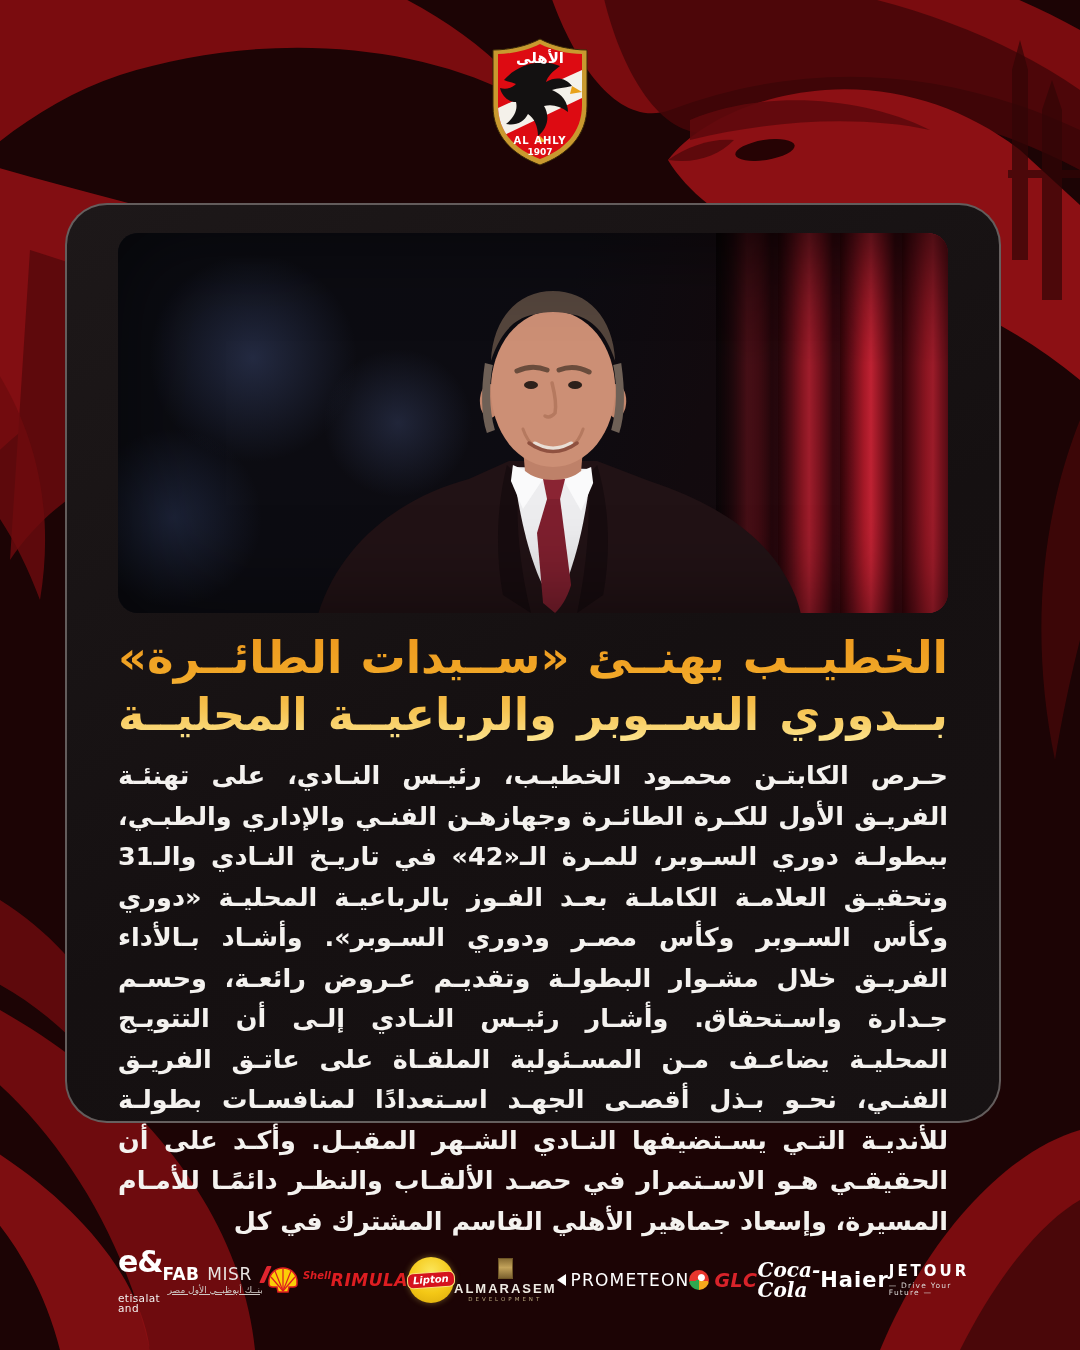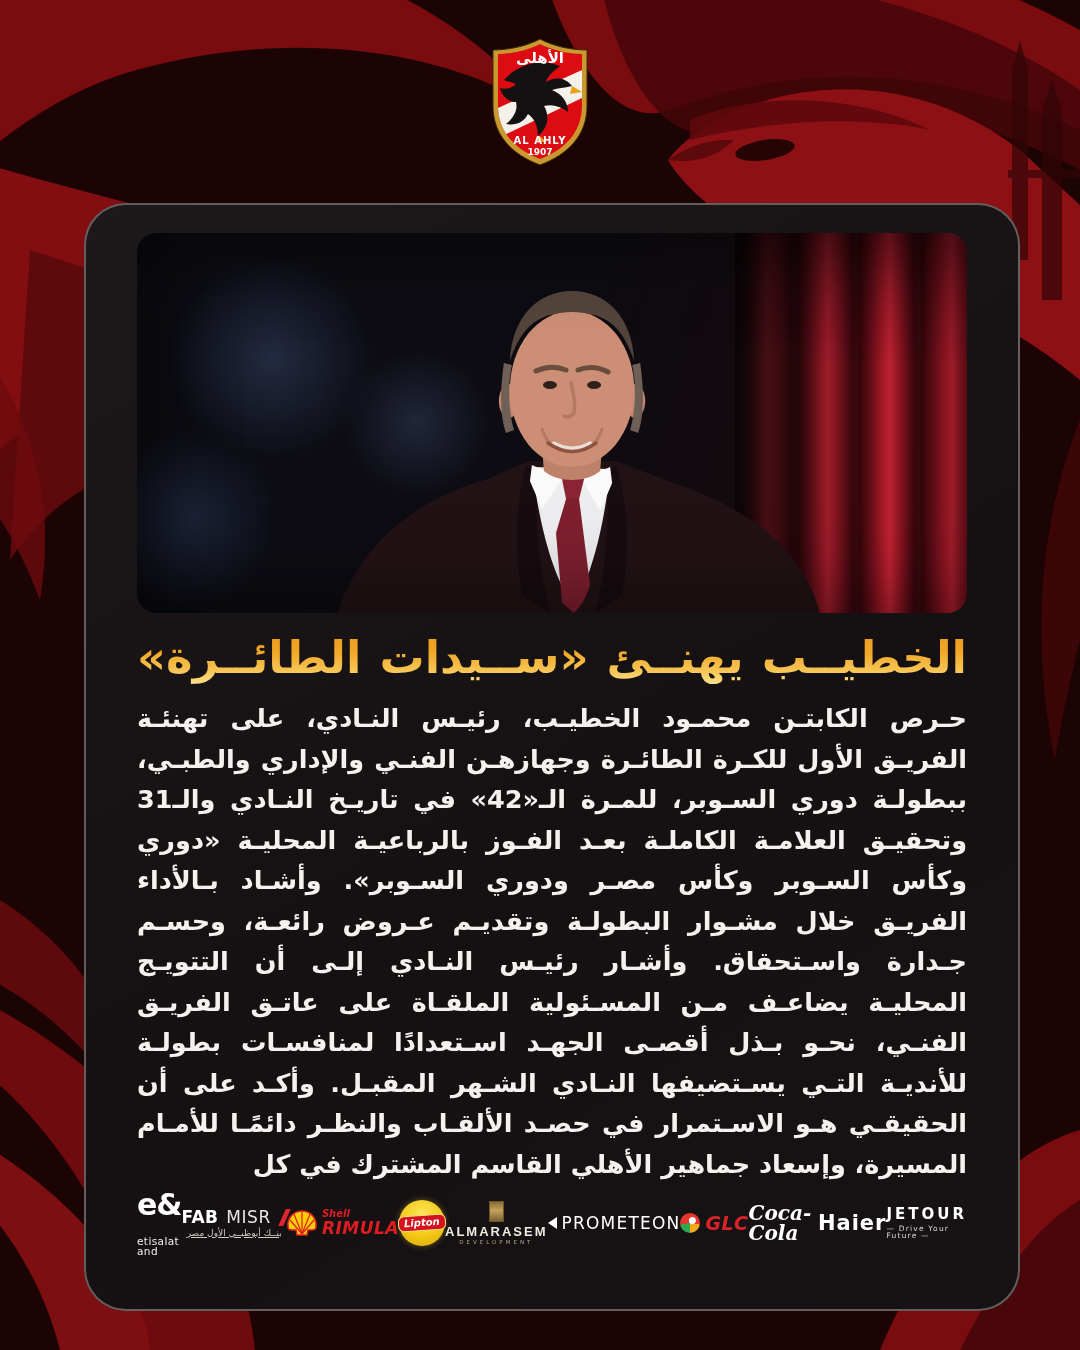--- a/index.html
+++ b/index.html
@@ -8,21 +8,21 @@
     background:#1C0405;
     font-family:"DejaVu Sans",sans-serif;
   }
   #bg-art{position:absolute;left:0;top:0;}
 
   
   .crest{position:absolute;top:36px;left:0;right:0;display:flex;justify-content:center;}
 
   
   .card{
-    position:absolute;left:84px;top:203px;width:936px;height:1108px;box-sizing:border-box;
+    position:absolute;left:65px;top:203px;width:936px;height:920px;box-sizing:border-box;
     background:linear-gradient(150deg,#1d1819 0%,#151011 55%,#171213 100%);
     border:2px solid rgba(176,168,166,0.5);
     border-radius:42px;
     padding:28px 51px 0 51px;
   }
 
   
   .photo{position:relative;width:830px;height:380px;border-radius:20px;overflow:hidden;background:#0a0a0f;}
   .photo-bg{position:absolute;inset:0;background:linear-gradient(105deg,#0b0c12 0%,#0d0c12 50%,#120a0e 68%,#170b0e 100%);}
   .bokeh{position:absolute;border-radius:50%;}
@@ -67,21 +67,21 @@
 
   .et-mark{font-size:30px;font-weight:bold;letter-spacing:-1px;}
   .et-sub{font-size:10.5px;letter-spacing:0.4px;margin-top:16px;color:#F2EFEE;}
 
   .fab-top{display:flex;align-items:flex-end;gap:8px;}
   .fab-b{font-size:17px;font-weight:bold;letter-spacing:0.3px;}
   .fab-l{font-size:17px;font-weight:normal;letter-spacing:0.6px;color:#E8E4E2;}
   .fab-slash{display:inline-block;width:5px;height:17px;background:#E0252F;transform:skewX(-24deg);margin-left:3px;border-radius:1px;}
   .fab-sub{font-size:9px;color:#CFC8C4;margin-top:3px;direction:rtl;text-decoration:underline;}
 
-  .shell-txt{display:flex;flex-direction:column;align-items:flex-start;}
+  .shell-txt{display:flex;flex-direction:row;align-items:flex-start;}
   .shell-brand{font-size:10px;font-weight:bold;color:#DD1D21;font-style:italic;}
   .shell-prod{font-size:17px;font-weight:bold;color:#DD1D21;font-style:italic;letter-spacing:0.5px;margin-top:1px;}
 
   .lipton-badge{
     width:46px;height:46px;border-radius:50%;
     background:radial-gradient(circle at 50% 32%,#FBE65C 0%,#F4C816 55%,#D9A80B 100%);
     display:flex;align-items:center;justify-content:center;
     box-shadow:0 0 6px rgba(251,230,92,0.35);
   }
   .lipton-label{background:#D5121E;color:#fff;font-size:10px;font-weight:bold;font-style:italic;
@@ -207,20 +207,21 @@
       <path d="M464,196 q -4,12 -12,18" stroke="#B5795F" stroke-width="3" fill="none" stroke-linecap="round"></path>
 
       <path d="M416,211 q 18,10 36,0" stroke="#E9DFD6" stroke-width="5" fill="none" stroke-linecap="round"></path>
       <path d="M410,210 q 24,17 48,0" stroke="#8F5140" stroke-width="3.5" fill="none" stroke-linecap="round"></path>
     </svg>
     <div class="photo-vignette"></div>
   </div>
 
   <div class="headline">
     <div class="headline-line">الخطيــب يهنــئ «ســيدات الطائــرة»</div>
+    <div class="headline-line">بــدوري الســوبر والرباعيــة المحليــة</div>
   </div>
 
   <div class="article">
     <div class="article-line">حـرص الكابتـن محمـود الخطيـب، رئيـس النـادي، على تهنئـة لاعبـات</div>
     <div class="article-line">الفريـق الأول للكـرة الطائـرة وجهازهـن الفنـي والإداري والطبـي، بعـد الفـوز</div>
     <div class="article-line">ببطولـة دوري السـوبر، للمـرة الـ«42» في تاريـخ النـادي والـ31 على التوالـي،</div>
     <div class="article-line">وتحقيـق العلامـة الكاملـة بعـد الفـوز بالرباعيـة المحليـة «دوري المرتبـط</div>
     <div class="article-line">وكأس السـوبر وكأس مصـر ودوري السـوبر». وأشـاد بـالأداء المتميـز للاعبـات</div>
     <div class="article-line">الفريـق خلال مشـوار البطولـة وتقديـم عـروض رائعـة، وحسـم اللقـب عـن</div>
     <div class="article-line">جـدارة واسـتحقاق. وأشـار رئيـس النـادي إلـى أن التتويـج بالبطـولات الأربـع</div>

